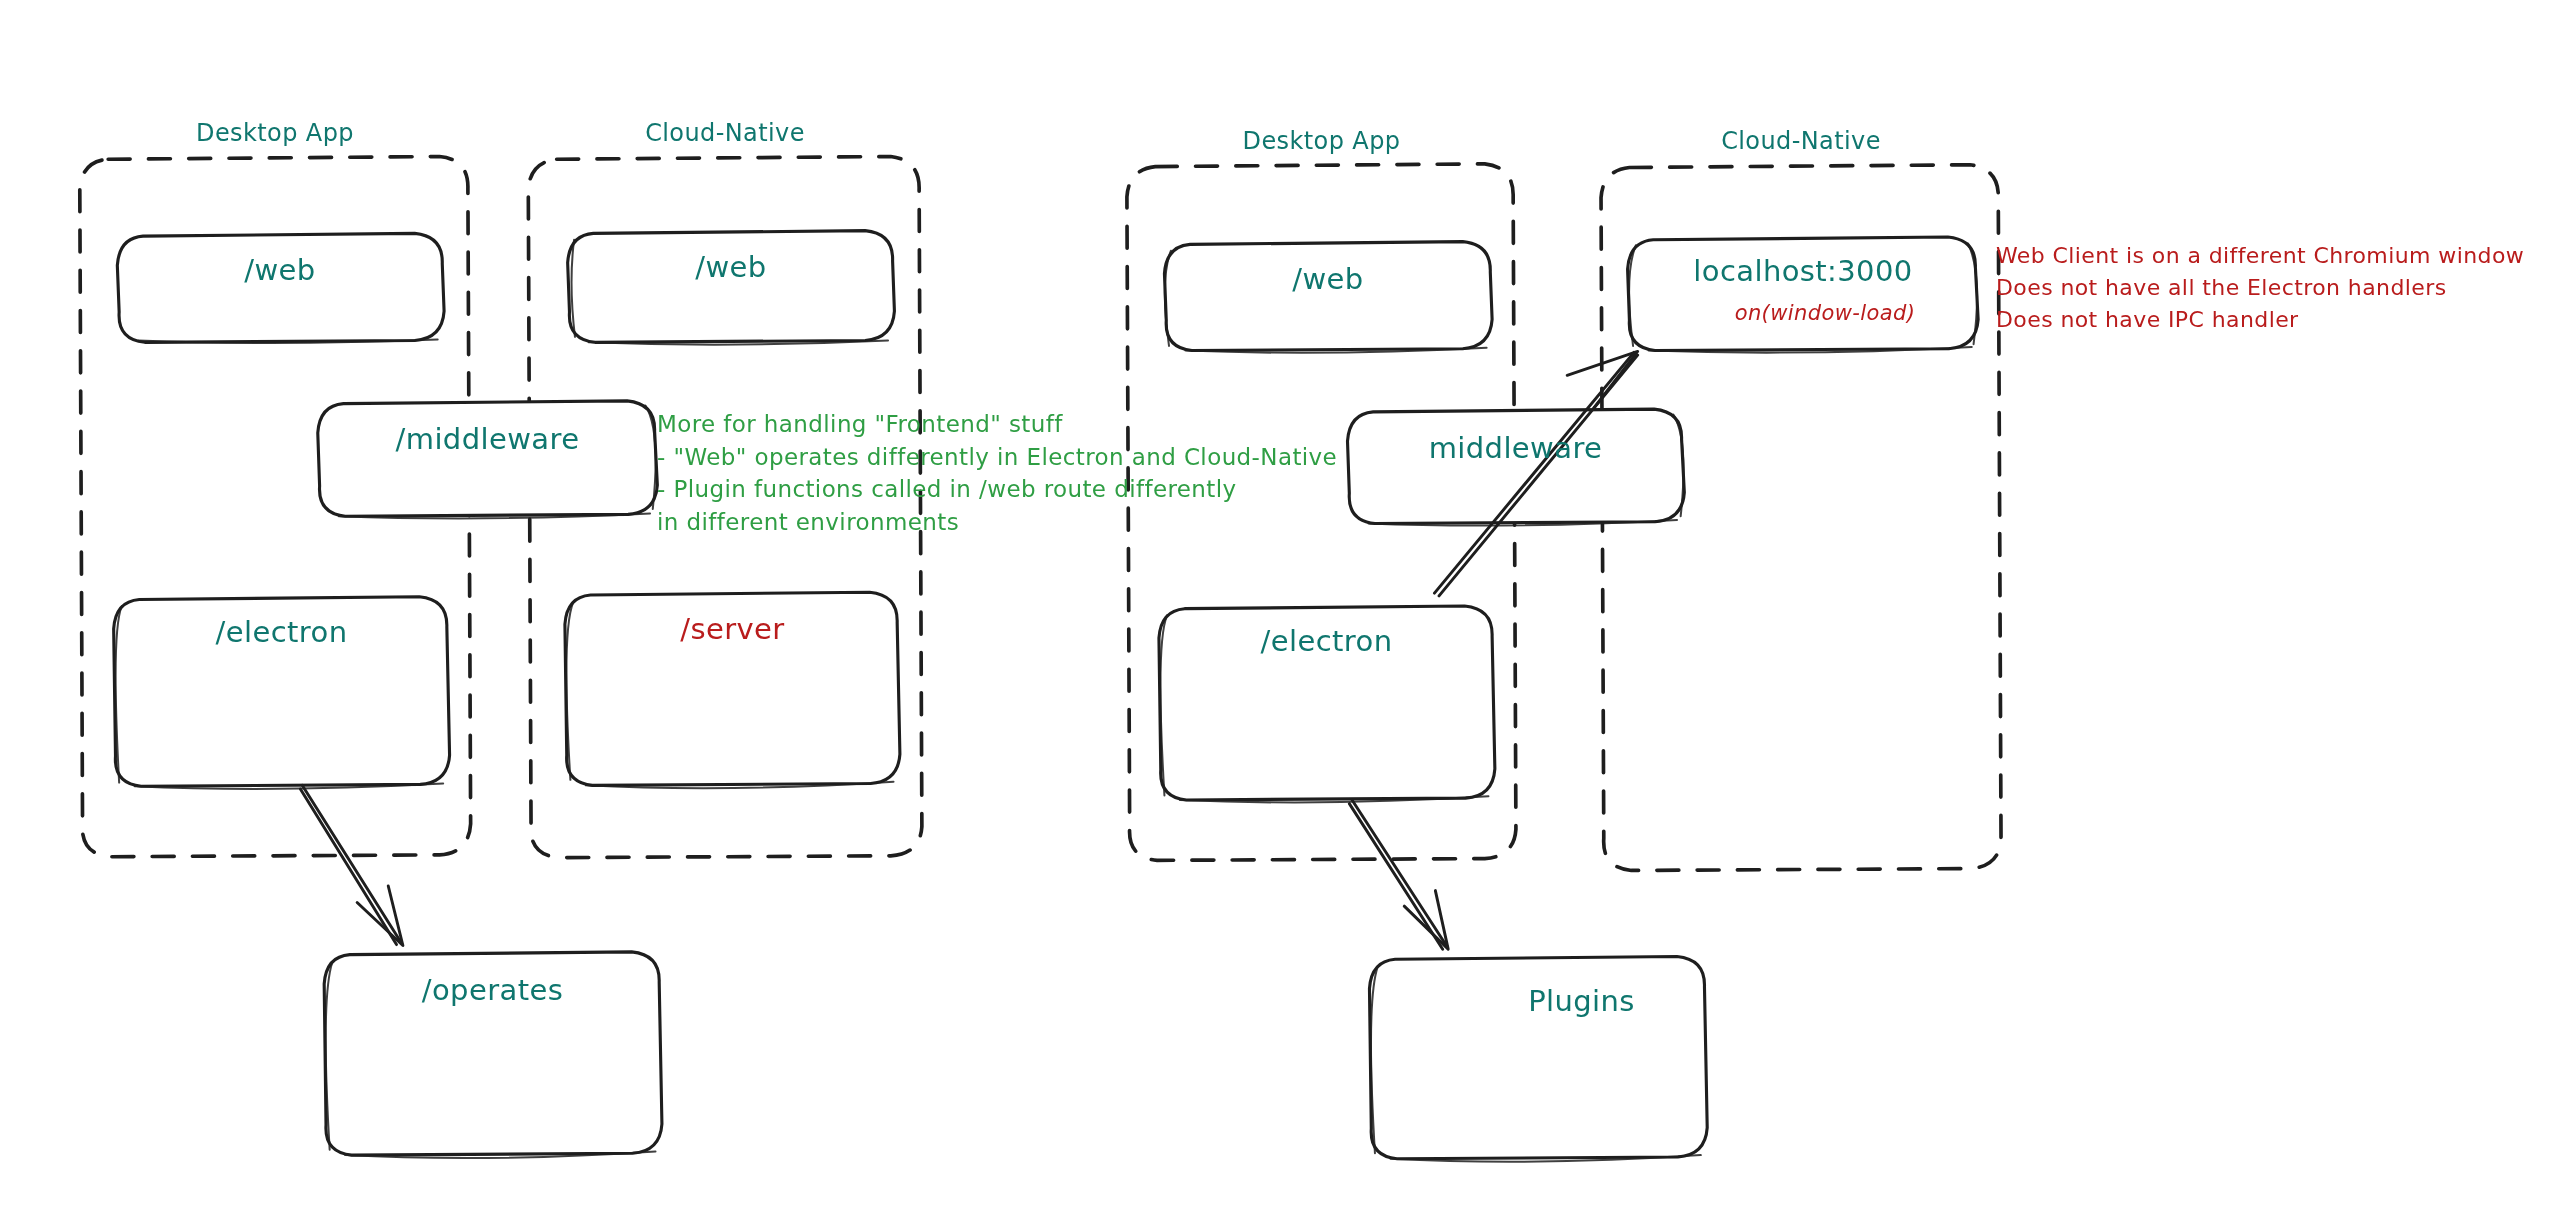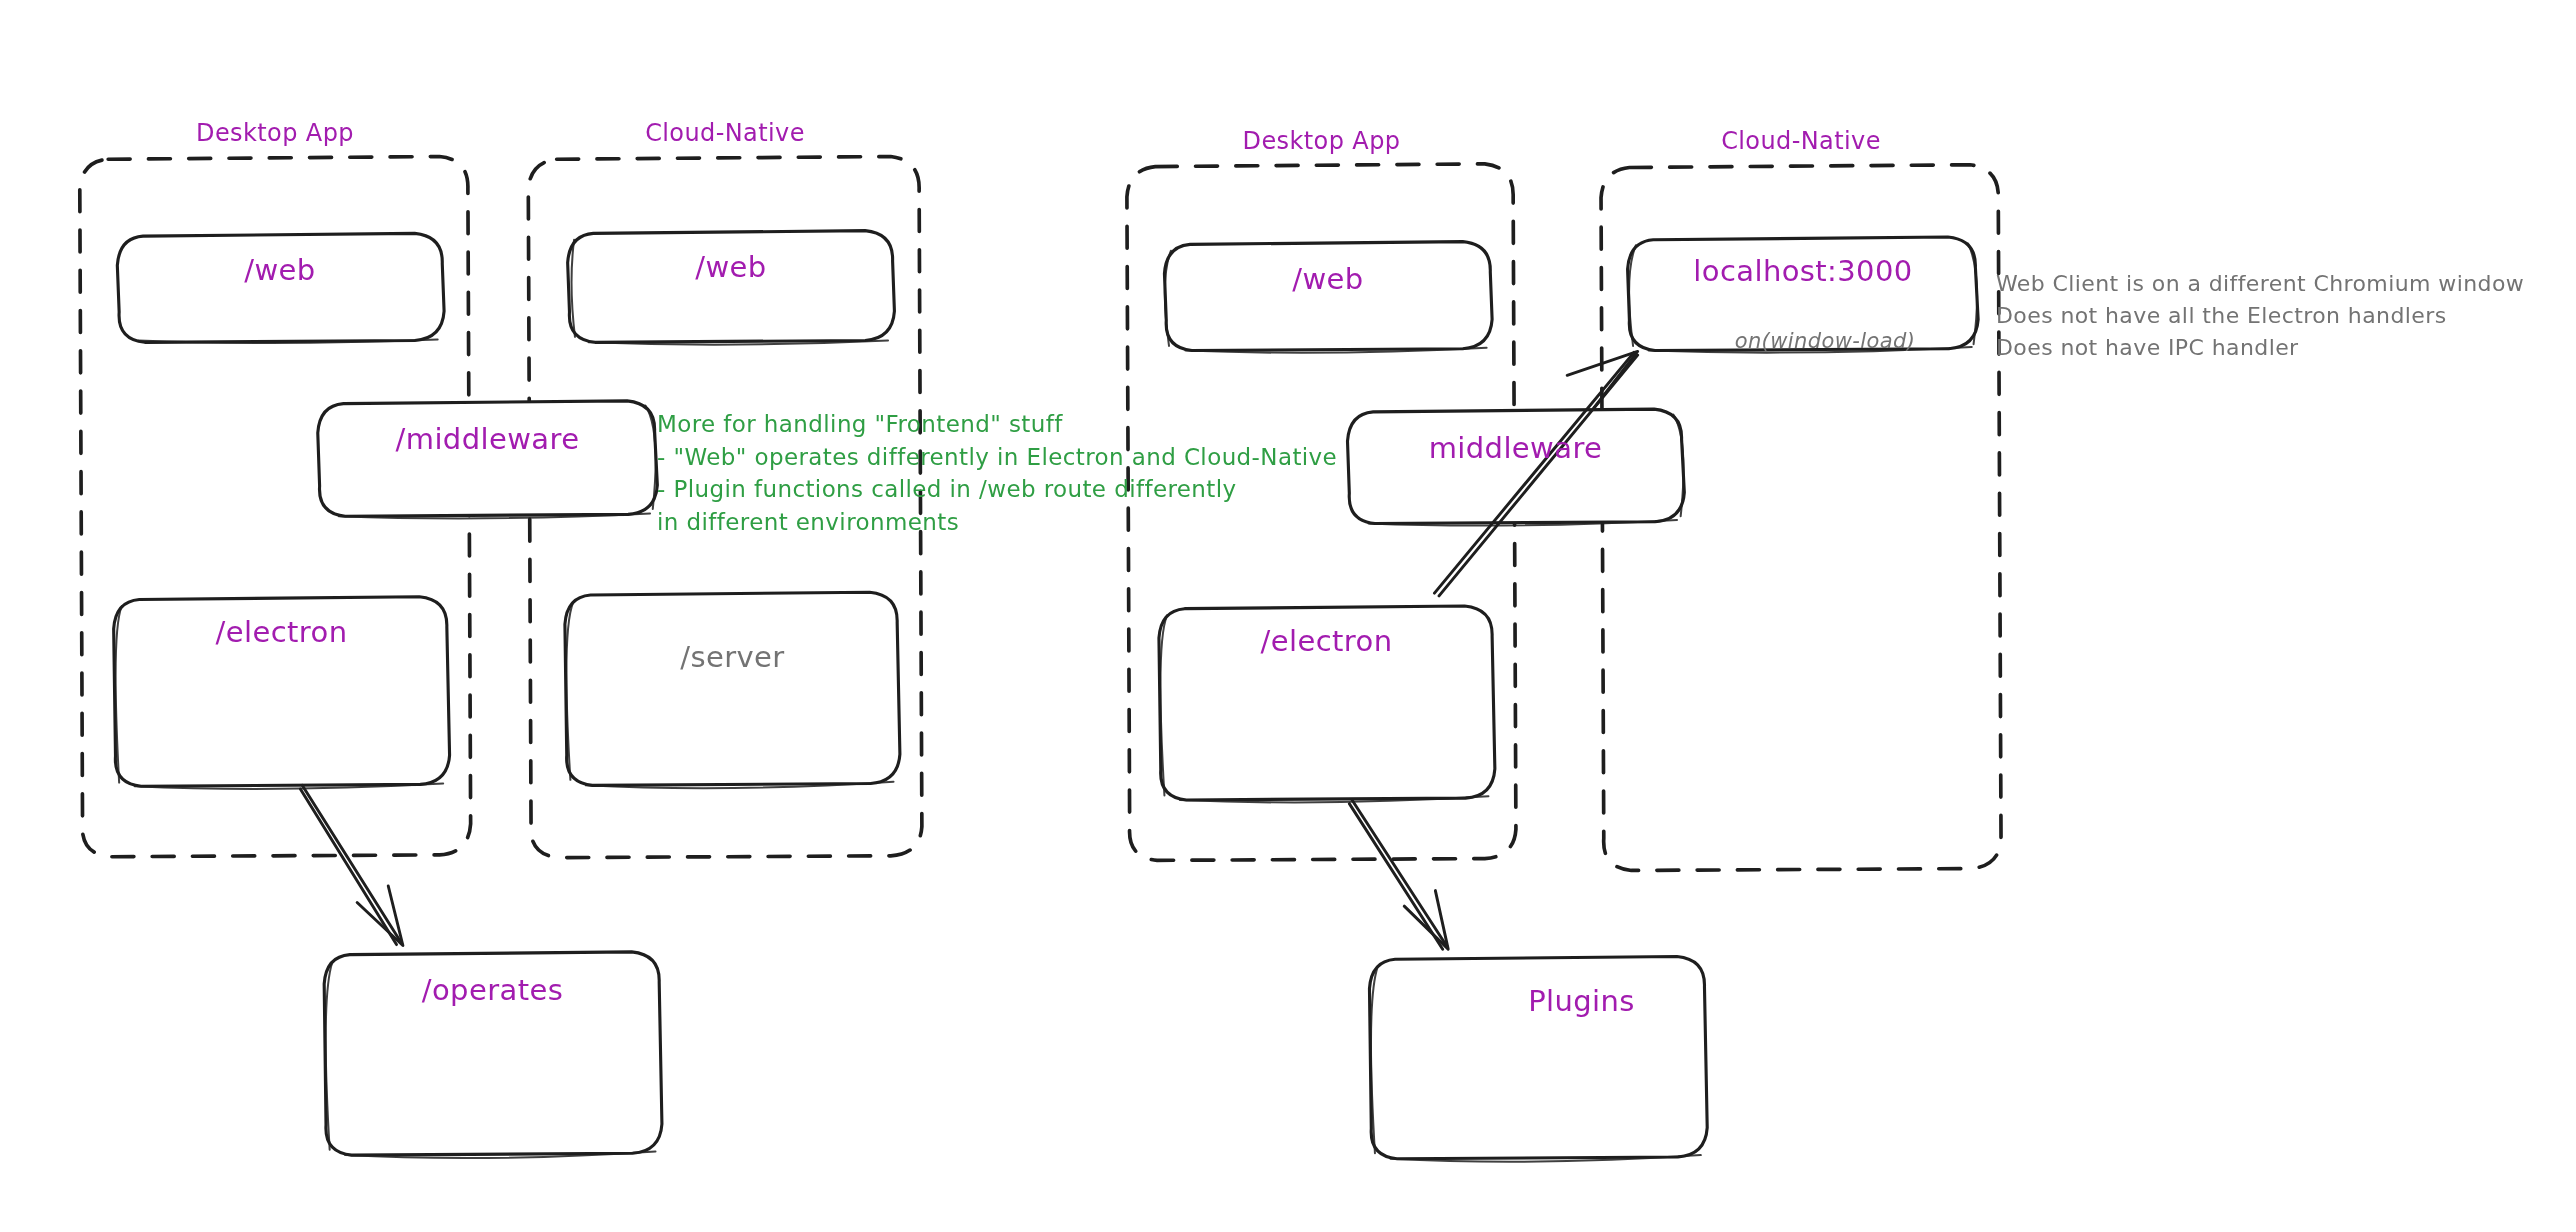--- a/index.html
+++ b/index.html
@@ -19,35 +19,34 @@
     position: absolute;
     left: 0;
     top: 0;
     width: 2576px;
     height: 1232px;
     pointer-events: none;
   }
   .txt {
     position: absolute;
     font-family: "DejaVu Sans", sans-serif;
-    color: #a21caf;
+    color: #0f766e;
     white-space: pre;
     line-height: 1.38;
     letter-spacing: 0.4px;
   }
   .group-label {
     font-size: 24px;
     text-align: center;
   }
   .box-label {
     font-size: 29px;
   }
   .red {
-    color: #737373;
-    margin-top: 28px;
+    color: #b91c1c;
   }
   .green {
     color: #2f9e44;
   }
   .note {
     font-size: 23px;
     line-height: 1.42;
   }
   .note-red {
     font-size: 22px;

